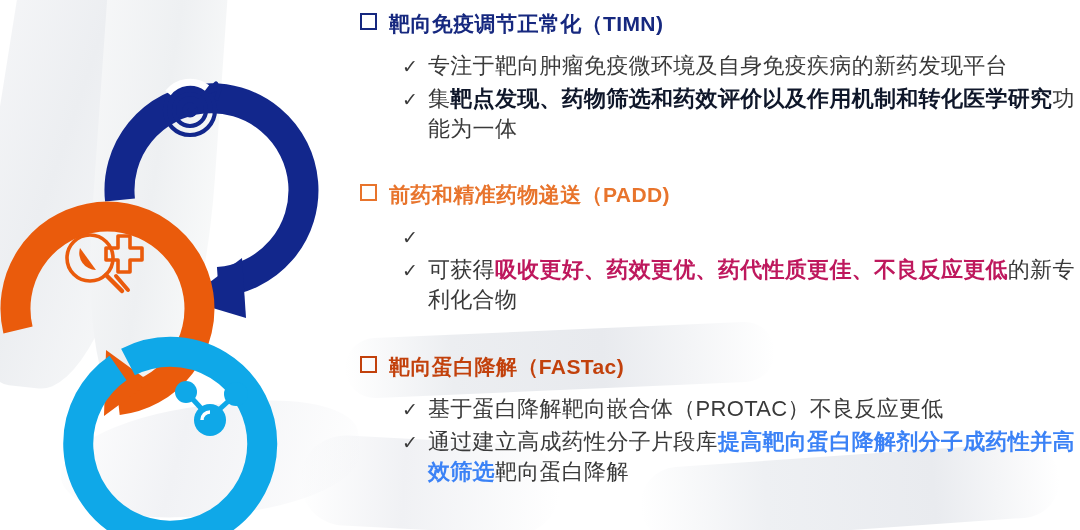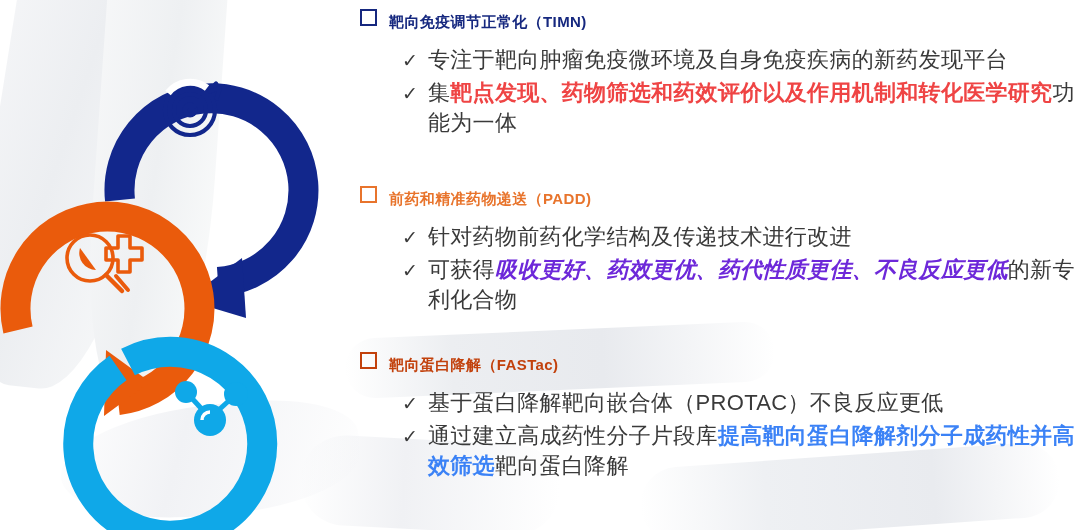--- a/index.html
+++ b/index.html
@@ -107,27 +107,27 @@
     height: 530px;
     z-index: 3;
   }
 
   .block {
     position: absolute;
     left: 0;
     width: 720px;
   }
   .block-timn  { top: 10px; }
-  .block-padd  { top: 181px; margin-top: 6px; }
+  .block-padd  { top: 181px; }
   .block-fastac{ top: 353px; }
 
   .block-head {
     display: flex;
     align-items: baseline;
-    font-size: 15px;
+    font-size: 21px;
     font-weight: bold;
     letter-spacing: 0.4px;
     white-space: nowrap;
   }
   .head-marker {
     display: inline-block;
     width: 13px;
     height: 13px;
     border: 2.2px solid currentColor;
     margin-right: 12px;
@@ -155,22 +155,22 @@
     line-height: 30px;
     color: #3b3b3b;
     font-family: "DejaVu Sans", sans-serif;
   }
   .btext {
     font-size: 22px;
     line-height: 30px;
     color: #3a3a3a;
     letter-spacing: 0.3px;
   }
-  .btext .em-navy  { color: #ef4444; font-weight: bold; }
-  .btext .em-orange{ color: #6d28d9; font-weight: bold; font-style: italic; }
+  .btext .em-navy  { color: #0f172a; font-weight: bold; }
+  .btext .em-orange{ color: #be185d; font-weight: bold; }
   .btext .em-cyan  { color: #3b82f6; font-weight: bold; }
 </style>
 </head>
 <body>
 
 <div id="slide">
 
   <div class="bg-layer">
     <div class="brush brush-a"></div>
     <div class="brush brush-b"></div>
@@ -249,21 +249,20 @@
     </div>
 
     <div class="block block-padd">
       <div class="block-head head-padd">
         <span class="head-marker"></span>
         <span>前药和精准药物递送（PADD)</span>
       </div>
       <div class="bullets">
         <div class="bullet">
           <span class="check">✓</span>
-          <span class="btext"><span>针对药物前药化学结构及传递技术进行改进</span></span>
         </div>
         <div class="bullet">
           <span class="check">✓</span>
           <span class="btext"><span>可获得</span><span class="em-orange">吸收更好、药效更优、药代性质更佳、不良反应更低</span><span>的新专利化合物</span></span>
         </div>
       </div>
     </div>
 
     <div class="block block-fastac">
       <div class="block-head head-fastac">

